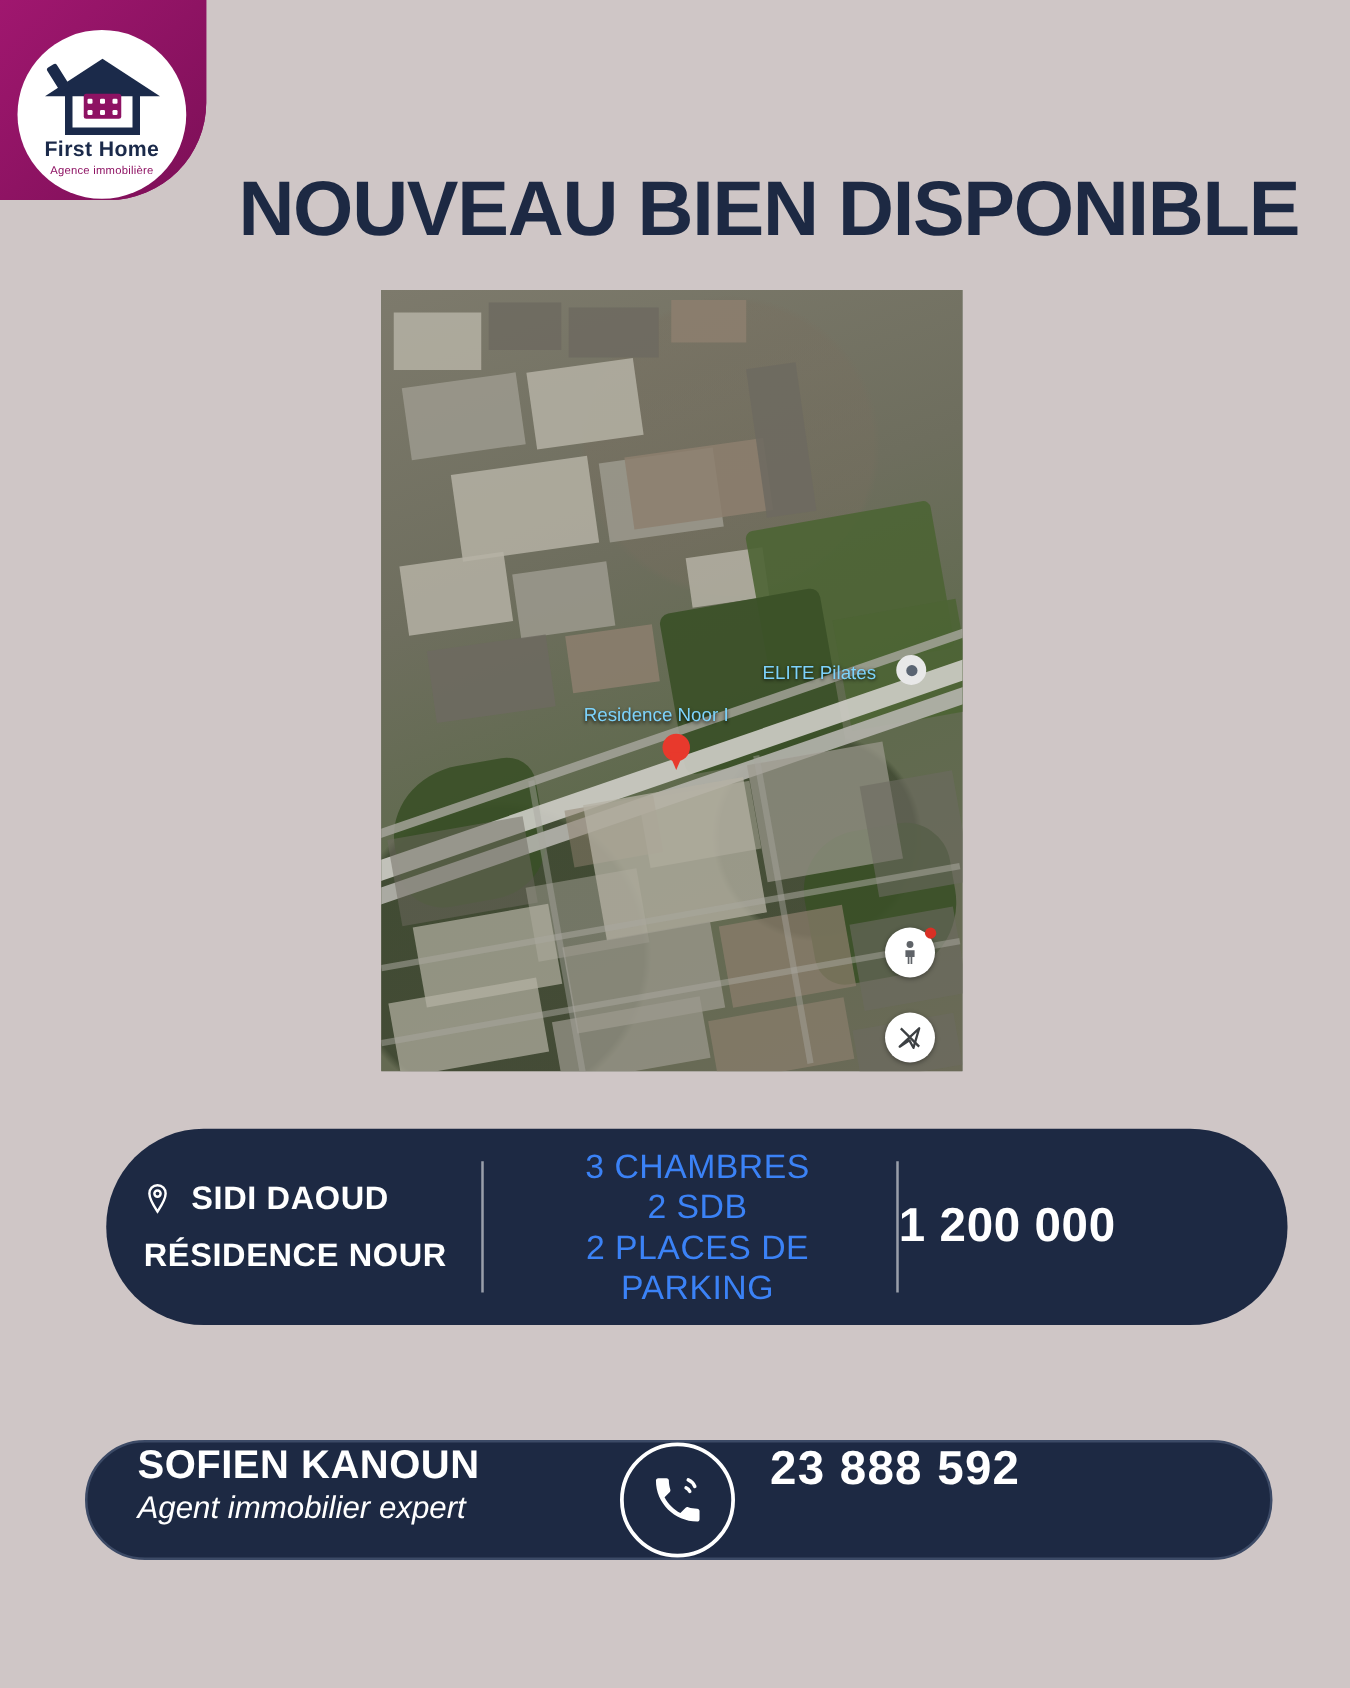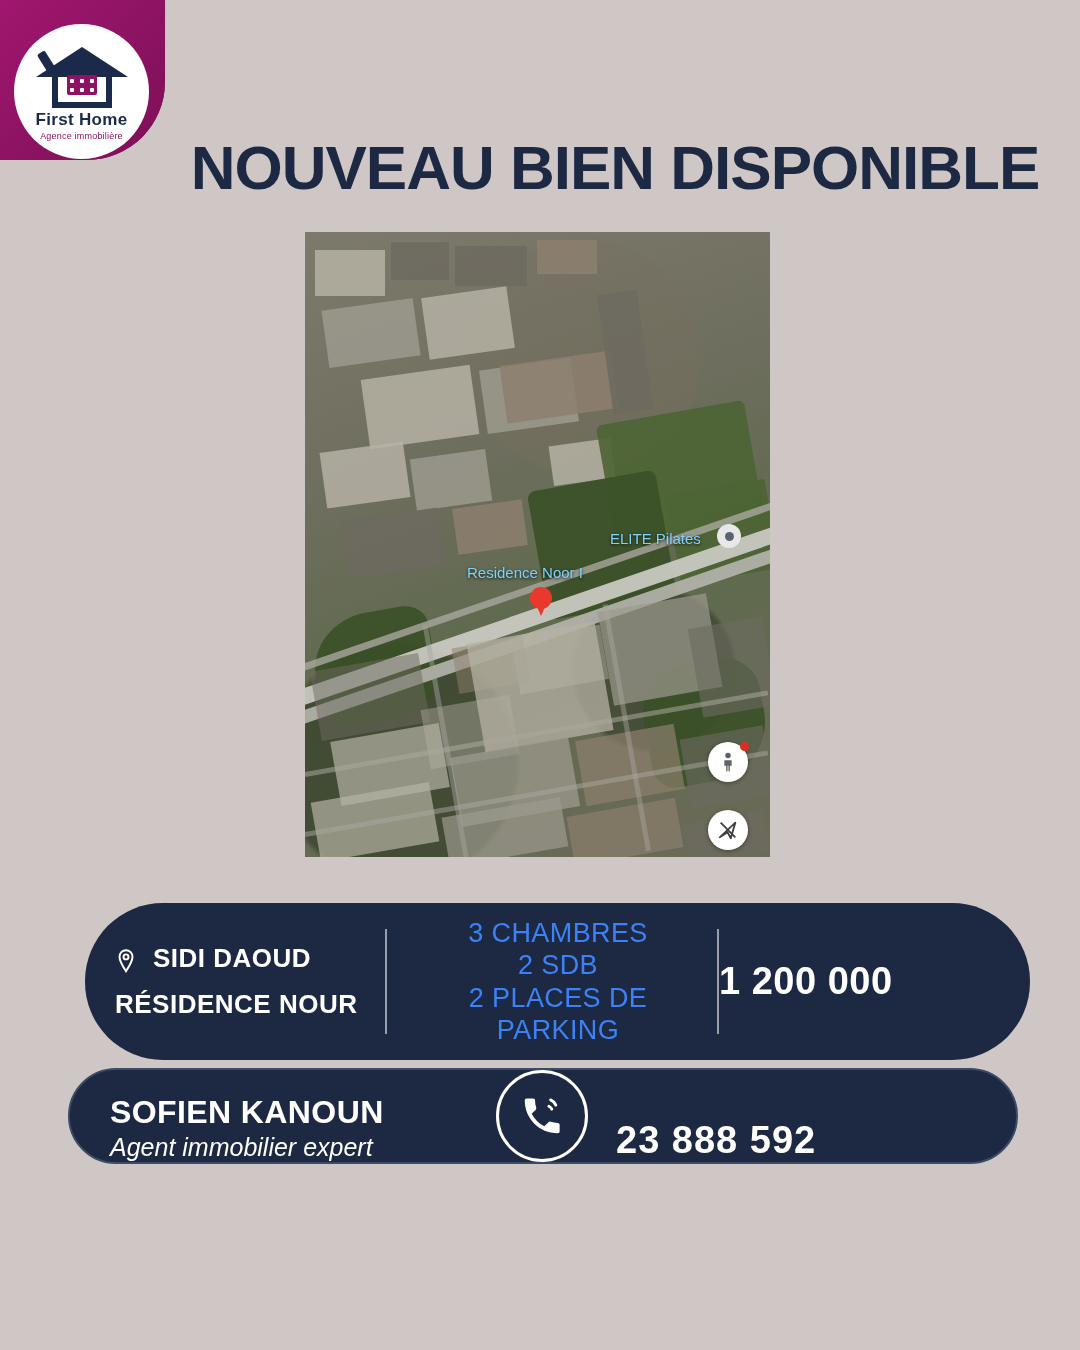--- a/index.html
+++ b/index.html
@@ -260,21 +260,21 @@
     box-sizing: border-box;
   }
   .info-left {
     width: 300px;
     padding-left: 28px;
     color: #fff;
     box-sizing: border-box;
   }
   .loc-row {
     display: flex;
-    align-items: flex-end;
+    align-items: center;
     gap: 14px;
     margin-bottom: 16px;
   }
   .pin-icon {
     width: 26px;
     height: 26px;
     flex: 0 0 auto;
   }
   .loc-city {
     font-size: 26px;
@@ -311,28 +311,28 @@
     color: #fff;
     font-size: 38px;
     font-weight: bold;
     letter-spacing: .5px;
   }
 
   
   .agent-pill {
     position: absolute;
     left: 68px;
-    top: 1068px;
+    top: 1152px;
     width: 950px;
     height: 96px;
     background: #1d2943;
     border: 2px solid #3c4a66;
     border-radius: 50px;
     display: flex;
-    align-items: flex-end;
+    align-items: flex-start;
     box-sizing: border-box;
   }
   .agent-names {
     padding-left: 40px;
     color: #fff;
     width: 430px;
     box-sizing: border-box;
   }
   .agent-name {
     font-size: 32px;

